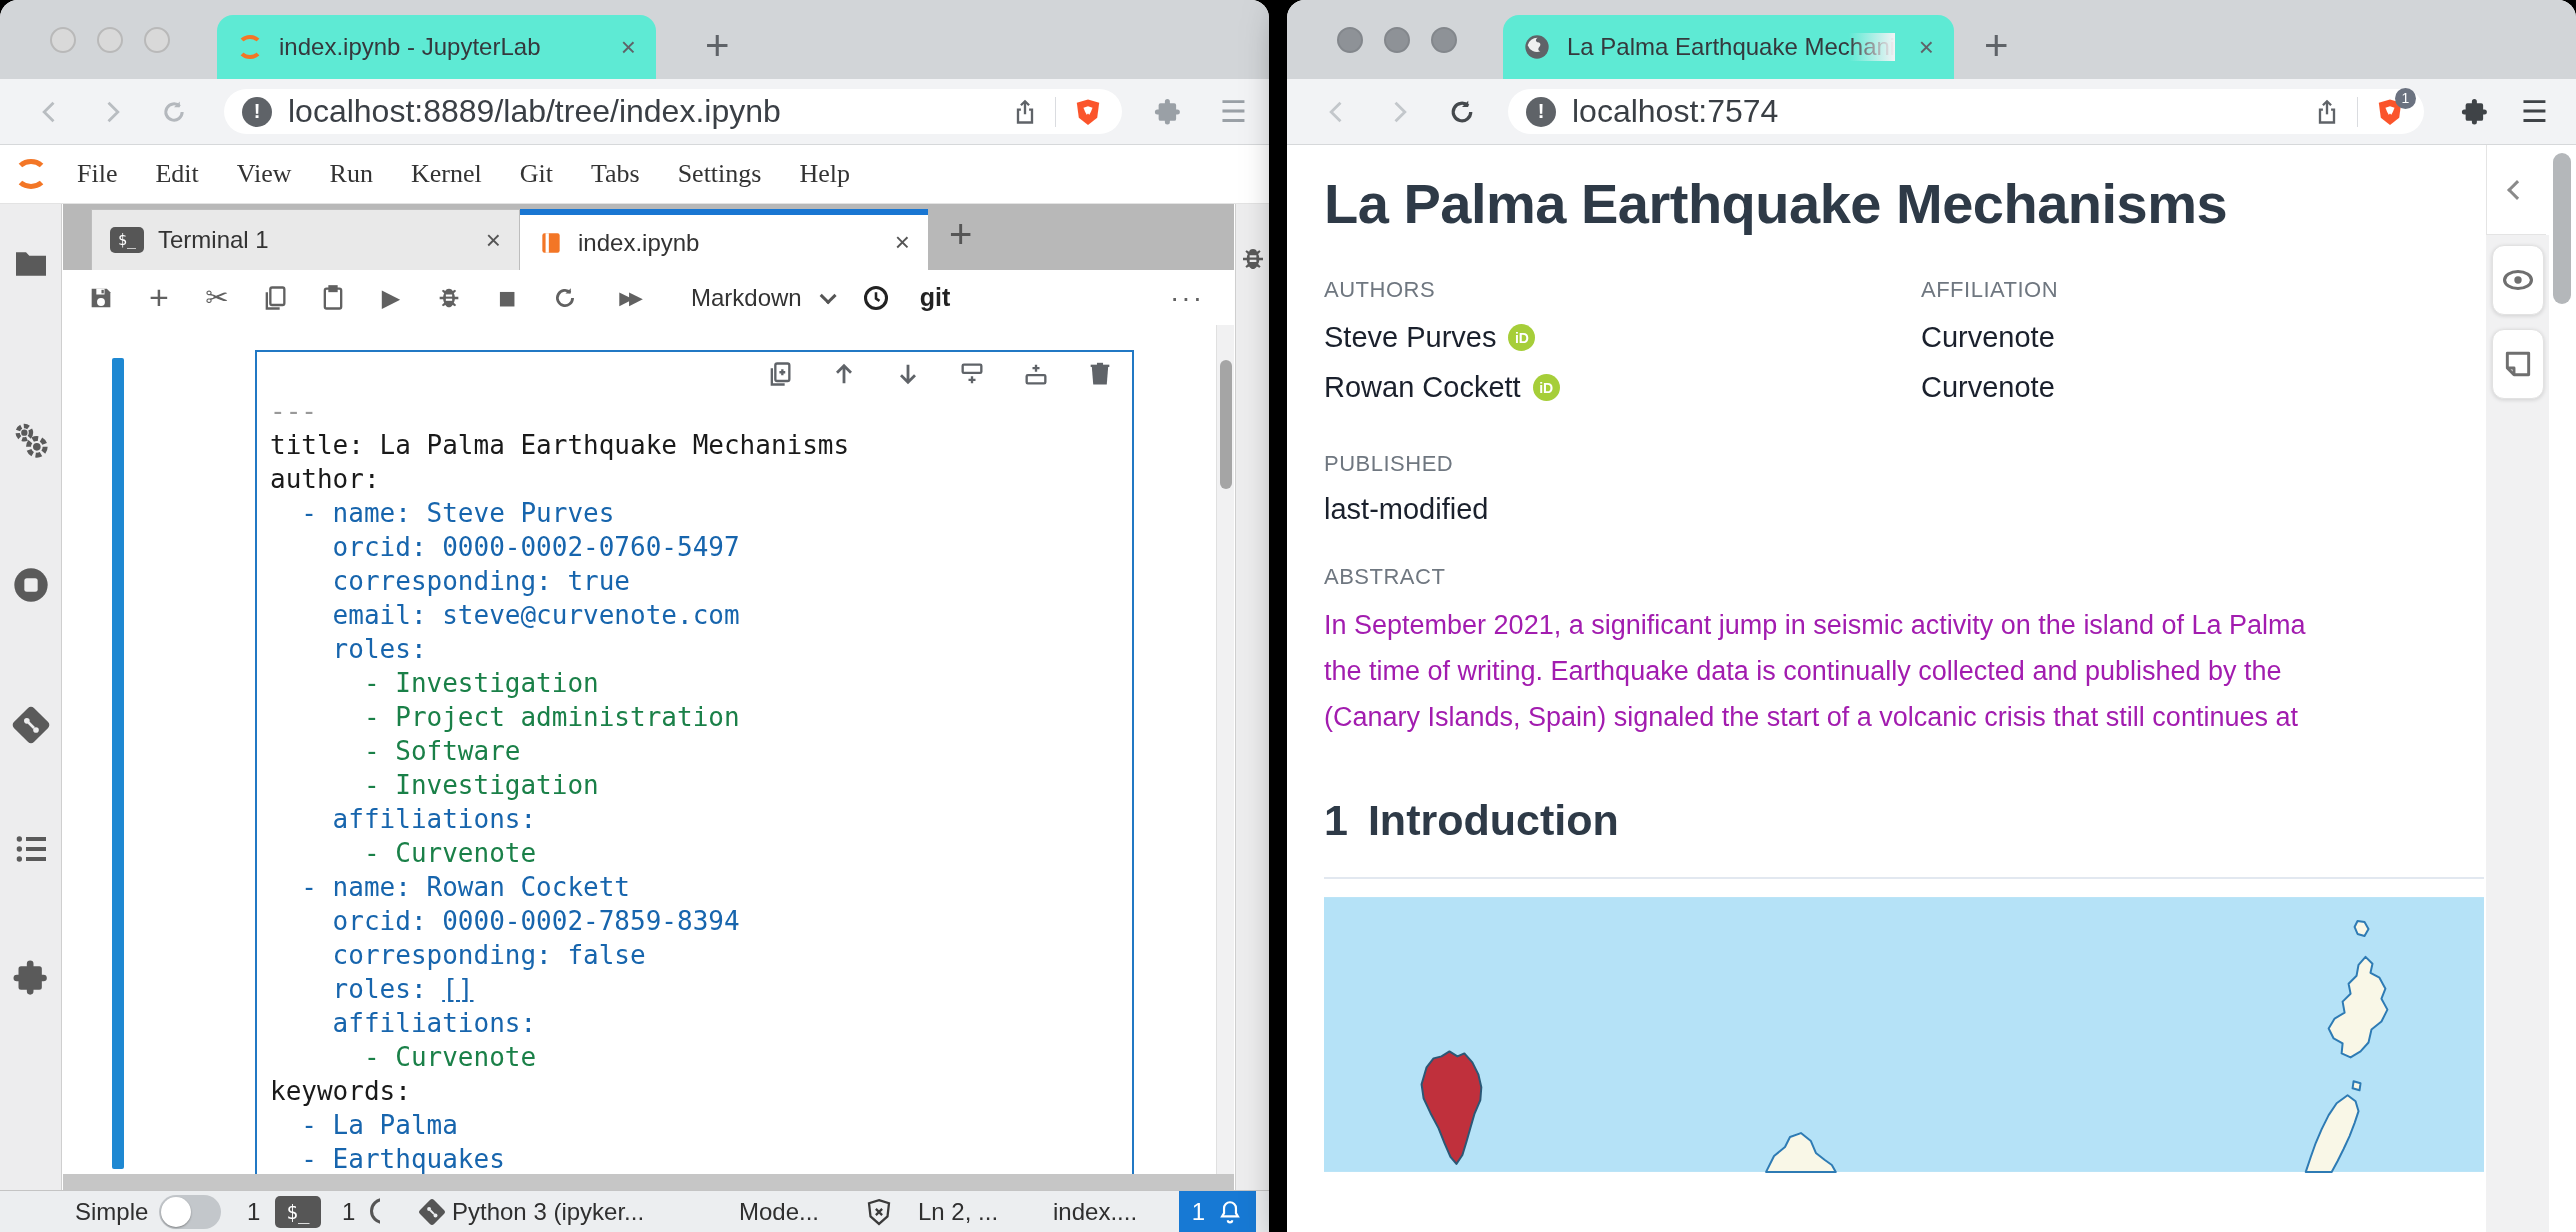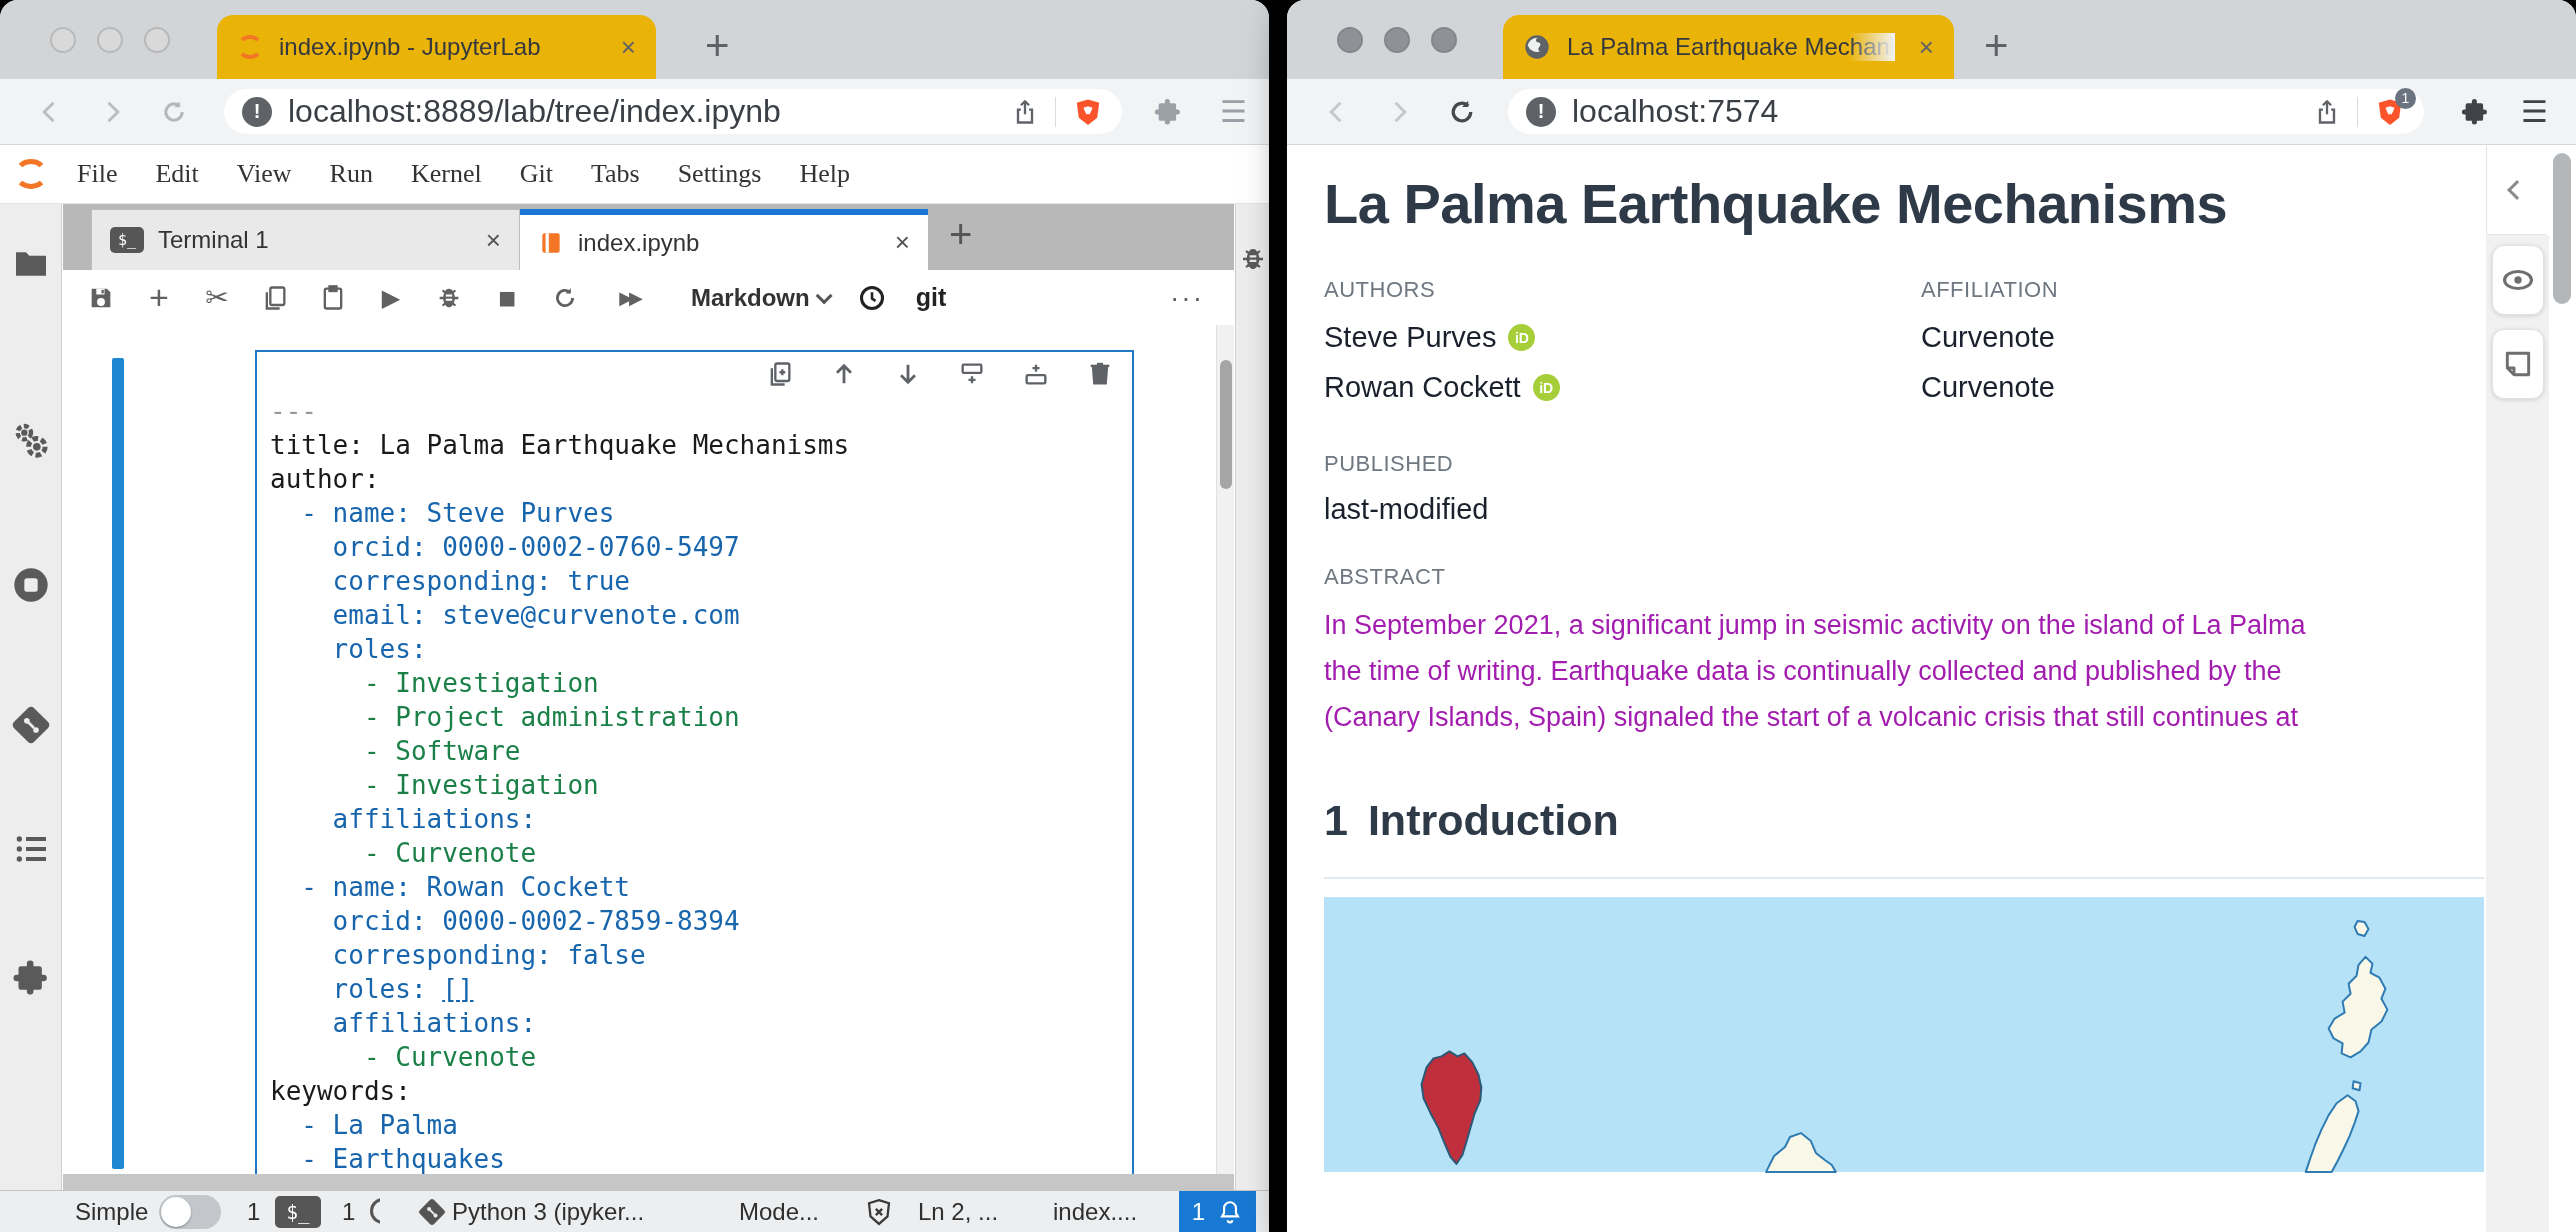--- a/index.html
+++ b/index.html
@@ -13,21 +13,21 @@
   .win{position:absolute;top:0;height:1232px;border-radius:18px 18px 0 0;overflow:hidden;background:#fff;box-shadow:0 10px 40px rgba(0,0,0,.6);}
   #win-left{left:0;width:1269px;}
   #win-right{left:1287px;width:1289px;}
 
   
   .tabstrip{height:79px;background:#d2d5d8;position:relative;}
   .lights{position:absolute;left:50px;top:27px;display:flex;gap:21px;}
   .light{width:26px;height:26px;border-radius:50%;}
   .lights.dim .light{background:#d9d9d9;border:2px solid #b9b9b9;}
   .lights.dark .light{background:#8e9297;border:2px solid #83878c;}
-  .btab{position:absolute;bottom:0;height:64px;border-radius:16px 16px 0 0;background:#eab308;display:flex;align-items:center;padding:0 20px;gap:16px;}
+  .btab{position:absolute;bottom:0;height:64px;border-radius:16px 16px 0 0;background:#5eead4;display:flex;align-items:center;padding:0 20px;gap:16px;}
   .btab .title{font-size:24px;color:#35393d;white-space:nowrap;overflow:hidden;max-width:328px;position:relative;}
   .fadewrap{position:relative;overflow:hidden;}
   .fadewrap::after{content:"";position:absolute;top:0;right:0;width:46px;height:100%;background:linear-gradient(to right,rgba(242,243,245,0),#f2f3f5);}
   .tab-close{font-size:26px;color:#5f6368;margin-left:auto;line-height:1;}
   .newtab{position:absolute;bottom:12px;font-size:42px;color:#5f6368;font-weight:300;line-height:1;}
   .urlrow{height:66px;background:#f2f3f5;border-bottom:1px solid #d6d8da;position:relative;display:flex;align-items:center;}
   .navics{display:flex;align-items:center;gap:34px;margin-left:36px;}
   .pill{height:45px;background:#fff;border-radius:23px;display:flex;align-items:center;padding:0 18px;position:absolute;top:10px;}
   .urltext{font-size:32px;color:#3a3f45;margin-left:16px;flex:1;white-space:nowrap;overflow:hidden;}
   .pill-div{width:1px;height:30px;background:#dadce0;margin:0 16px;}
@@ -49,21 +49,21 @@
   .jl-main{position:absolute;left:63px;right:35px;top:0;bottom:0;}
   .jl-tabrow{height:66px;background:#b8b8b8;position:relative;}
   .jtab{position:absolute;top:5px;height:61px;display:flex;align-items:center;padding:0 18px;gap:14px;font-size:24px;color:#333;}
   .jtab .x{font-size:26px;color:#555;margin-left:auto;}
   .jtab-terminal{left:28px;width:429px;background:#e9e9e9;border:1px solid #bdbdbd;border-bottom:none;}
   .jtab-active{left:457px;width:408px;background:#fff;border-top:6px solid var(--accent);}
   .jl-newtab{position:absolute;left:886px;top:8px;font-size:40px;color:#555;font-weight:300;}
   .jl-toolbar{height:56px;background:#fff;border-bottom:1px solid #e0e0e0;display:flex;align-items:center;padding-left:24px;gap:30px;position:relative;}
   .tbic{width:28px;height:28px;color:#616161;display:flex;align-items:center;justify-content:center;flex:none;font-size:24px;}
   .tbtxt{font-size:24px;color:#333;}
-  .cellselect{display:flex;align-items:center;gap:6px;margin-left:12px;font-weight:bold;}
+  .cellselect{display:flex;align-items:center;gap:18px;margin-left:12px;}
   .caret{width:12px;height:12px;border-right:3px solid #555;border-bottom:3px solid #555;transform:rotate(45deg) translateY(-3px);}
   .gitlabel{font-size:25px;font-weight:bold;color:#222;}
   .tb-more{margin-left:auto;margin-right:30px;font-size:28px;color:#616161;letter-spacing:2px;}
   .jl-nb{position:absolute;top:121px;bottom:16px;left:0;right:0;background:#fff;overflow:hidden;}
   .collapser{position:absolute;left:49px;top:33px;width:12px;height:811px;background:#1e88d2;border-radius:2px;}
   .cell{position:absolute;left:192px;top:25px;width:879px;height:826px;border:2px solid #2178c4;background:#fff;}
   .celltb{position:absolute;top:8px;right:18px;display:flex;gap:36px;}
   .cellic{width:28px;height:28px;color:#5f6368;}
   .code{padding:42px 0 0 13px;font-family:"DejaVu Sans Mono",monospace;font-size:26px;line-height:34px;}
   .cline span{white-space:pre;}

